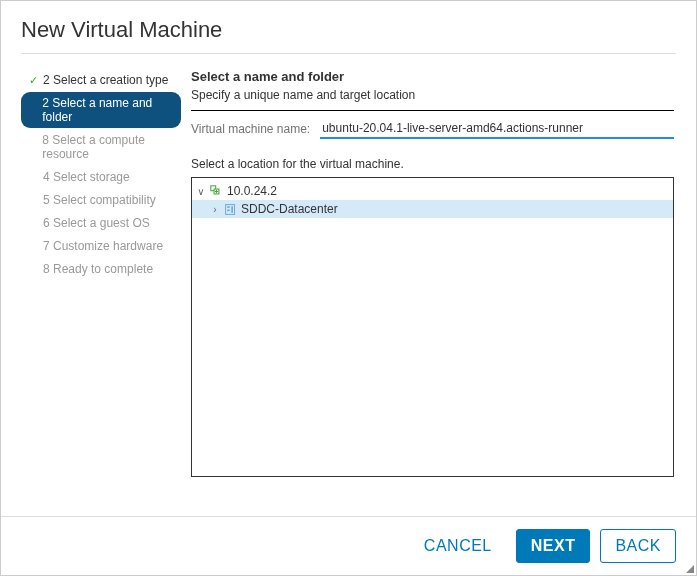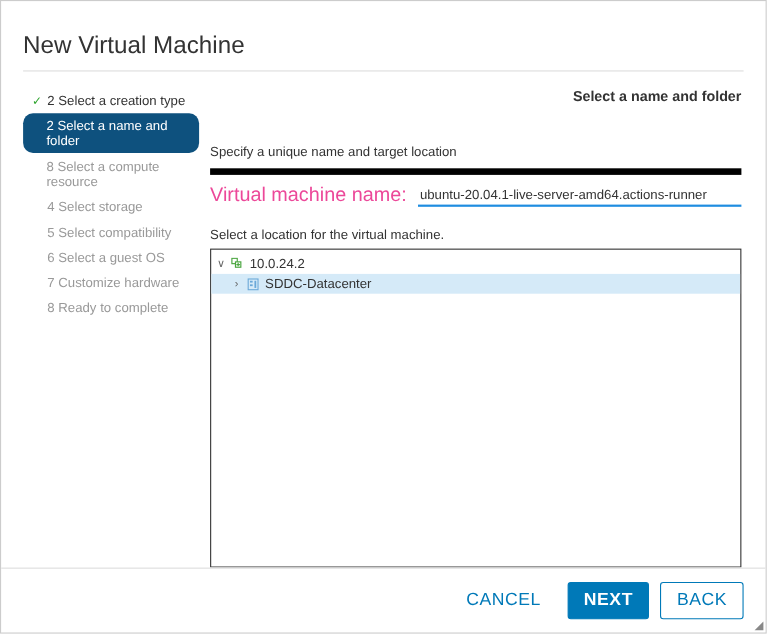--- a/index.html
+++ b/index.html
@@ -13,21 +13,20 @@
       border: 1px solid #ccc;
       position: relative;
     }
     .dialog {
       display: flex;
       flex-direction: column;
       height: 100%;
     }
     .header {
       padding: 16px 20px 10px 20px;
-      margin-top: 11px;
     }
     .title {
       font-size: 22px;
       font-weight: 300;
       color: #333;
       border-bottom: 1px solid #ddd;
       padding-bottom: 10px;
     }
     .body {
       display: flex;
@@ -60,29 +59,29 @@
       width: 10px;
       display: inline-block;
     }
     .step.active .check, .step.pending .check { visibility: hidden; }
     .main {
       flex: 1;
       padding: 5px 22px 0 10px;
       display: flex;
       flex-direction: column;
     }
-    .section-head { font-weight: bold; font-size: 13px; margin-bottom: 4px; text-align: right; }
-    .section-sub { font-size: 12px; color: #333; margin-bottom: 8px; padding-bottom: 8px; border-bottom: 6px solid #000000; margin-top: 32px;}
+    .section-head { font-weight: bold; font-size: 13px; margin-bottom: 4px; }
+    .section-sub { font-size: 12px; color: #333; margin-bottom: 8px; padding-bottom: 8px; border-bottom: 1px solid #000000;}
     .field-row {
       display: flex;
       align-items: center;
       margin-bottom: 18px;
       gap: 10px;
     }
-    .field-label { font-size: 18px; color: #ec4899; white-space: nowrap; }
+    .field-label { font-size: 12px; color: #737373; white-space: nowrap; }
     .field-input {
       flex: 1;
       border: none;
       border-bottom: 2px solid #1f8de0;
       font-size: 12px;
       padding: 2px 2px;
       outline: none;
       color: #333;
     }
     .loc-label { font-size: 12px; margin-bottom: 6px; }

